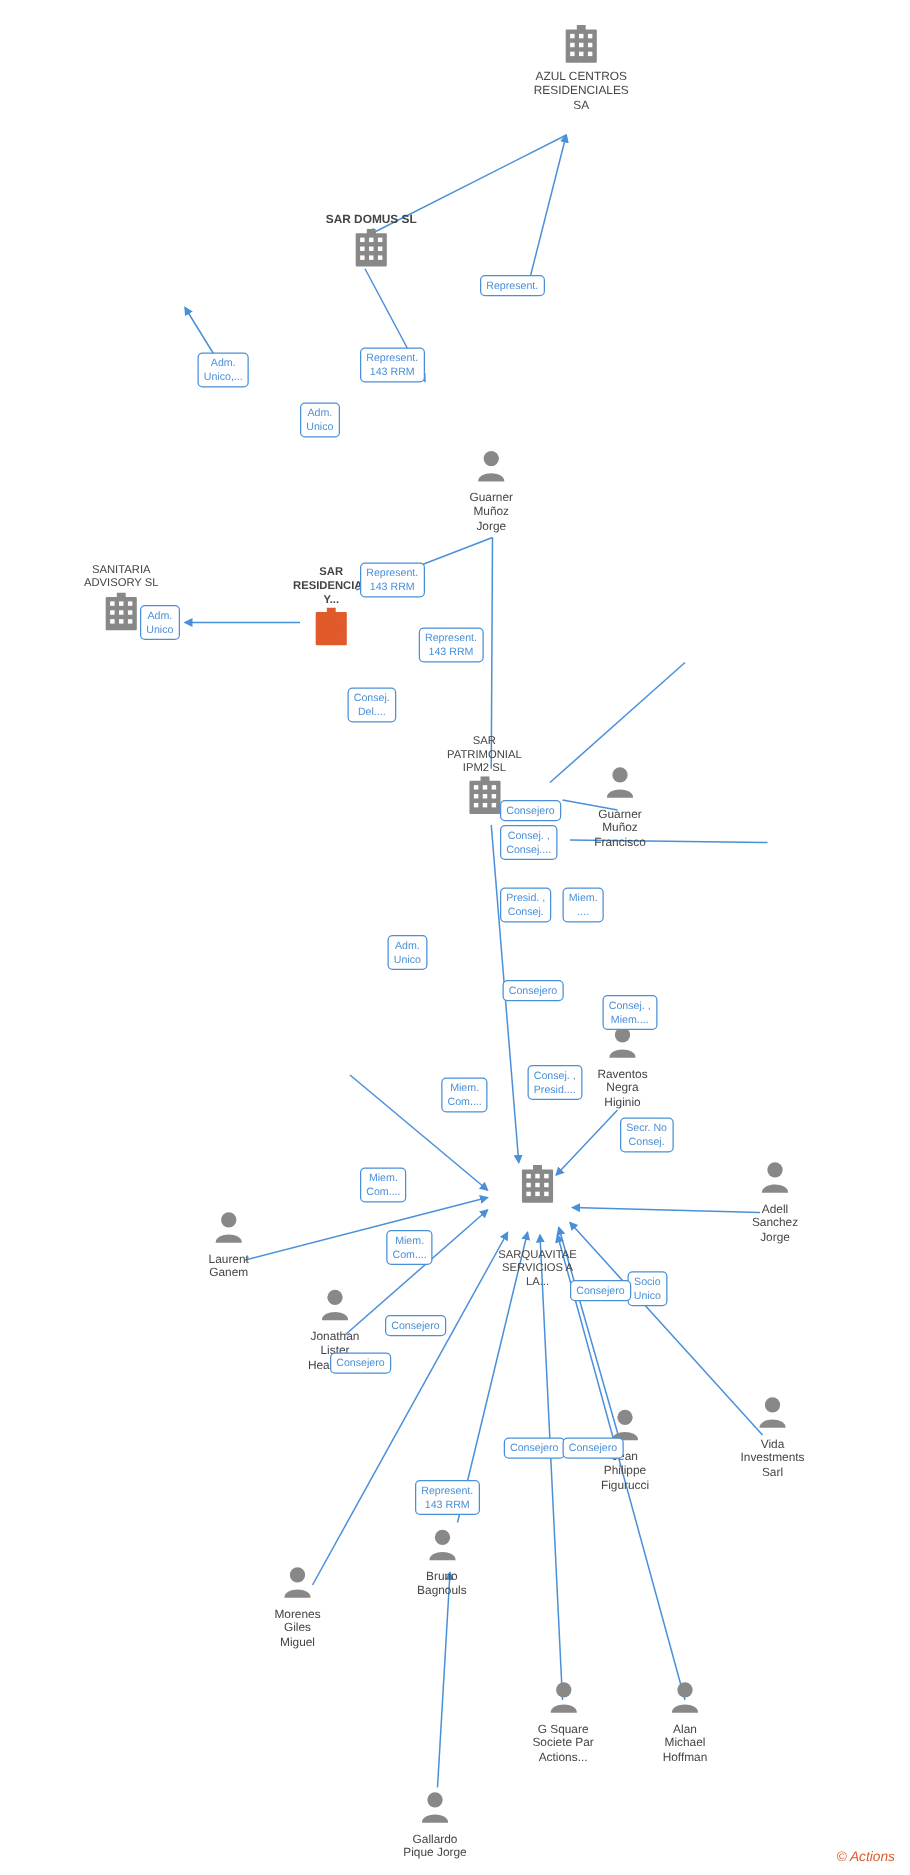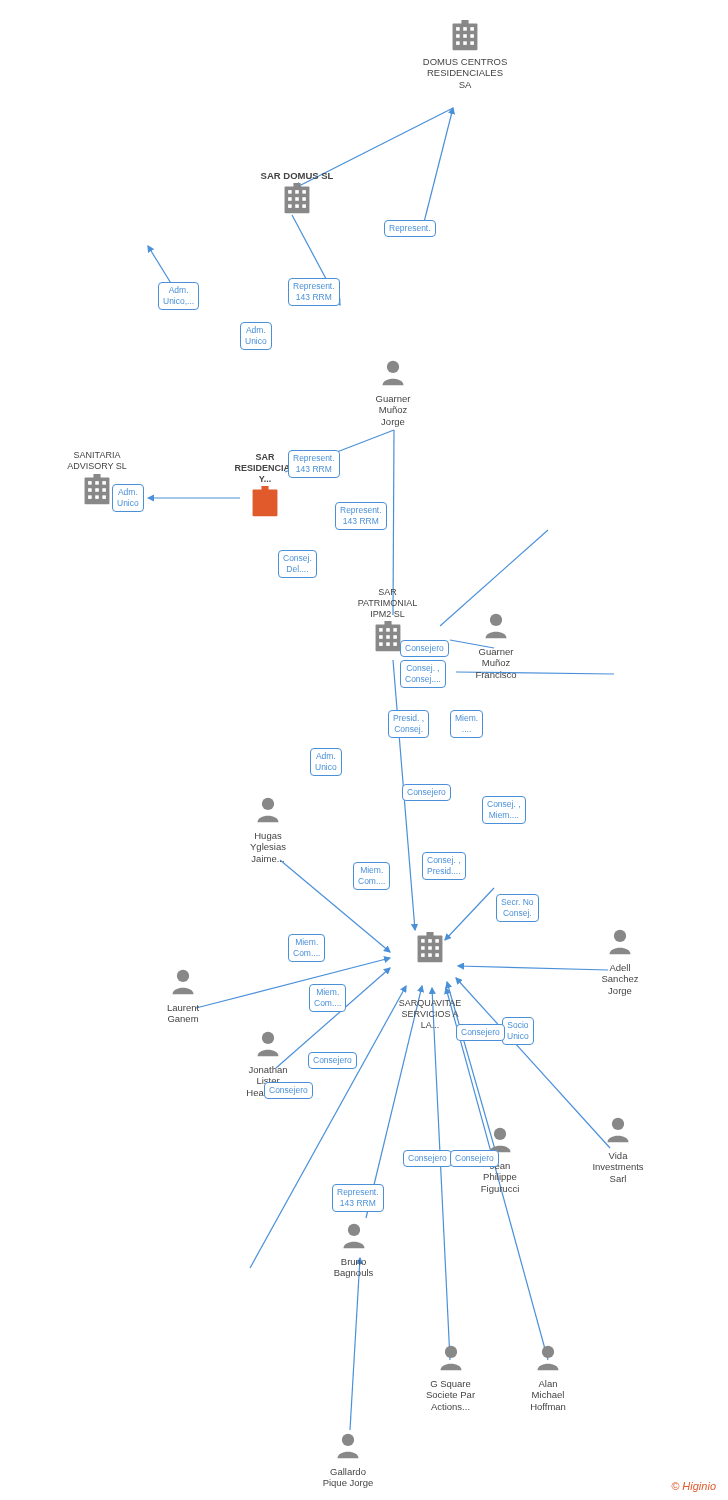--- a/index.html
+++ b/index.html
@@ -147,21 +147,21 @@
         <rect x="22" y="8" width="4" height="4" fill="#fff"></rect>
         <rect x="6" y="16" width="4" height="4" fill="#fff"></rect>
         <rect x="14" y="16" width="4" height="4" fill="#fff"></rect>
         <rect x="22" y="16" width="4" height="4" fill="#fff"></rect>
         <rect x="6" y="24" width="4" height="4" fill="#fff"></rect>
         <rect x="14" y="24" width="4" height="4" fill="#fff"></rect>
         <rect x="22" y="24" width="4" height="4" fill="#fff"></rect>
         <rect x="12" y="0" width="8" height="6" fill="#888"></rect>
       </svg>
     </div>
-    <div class="node-label">DOMUS
+    <div class="node-label">AZUL
 CENTROS
 RESIDENCIALES SA</div>
   </div>
 
   <div class="node" style="left:257px;top:168px;width:80px;">
     <div class="node-label" style="font-size:9.5px;font-weight:bold;">SAR DOMUS SL</div>
     <div class="node-icon building-icon">
       <svg viewBox="0 0 32 36" fill="none" xmlns="http://www.w3.org/2000/svg">
         <rect x="2" y="4" width="28" height="30" fill="#888" rx="1"></rect>
         <rect x="6" y="8" width="4" height="4" fill="#fff"></rect>
@@ -270,30 +270,30 @@
     <div class="node-icon person-icon">
       <svg viewBox="0 0 28 32" fill="none">
           <circle cx="14" cy="9" r="7" fill="#888"></circle>
           <path d="M2 30 C2 20 26 20 26 30" fill="#888"></path>
         </svg>
     </div>
     <div class="node-label">Guarner<br>Muñoz<br>Francisco</div>
   </div>
 
 
-  <div class="node" style="left:228px;top:792px;width:80px;">
-    <div class="node-icon person-icon">
-      <svg viewBox="0 0 28 32" fill="none">
-          <circle cx="14" cy="9" r="7" fill="#888"></circle>
-          <path d="M2 30 C2 20 26 20 26 30" fill="#888"></path>
-        </svg>
-    </div>
-    <div class="node-label">Hugas<br>Yglesias<br>Jaime...</div>
-  </div>
-
+
+  <div class="node" style="left:458px;top:816px;width:80px;">
+    <div class="node-icon person-icon">
+      <svg viewBox="0 0 28 32" fill="none">
+          <circle cx="14" cy="9" r="7" fill="#888"></circle>
+          <path d="M2 30 C2 20 26 20 26 30" fill="#888"></path>
+        </svg>
+    </div>
+    <div class="node-label">Raventos<br>Negra<br>Higinio</div>
+  </div>
 
   <div class="node" style="left:580px;top:924px;width:80px;">
     <div class="node-icon person-icon">
       <svg viewBox="0 0 28 32" fill="none">
           <circle cx="14" cy="9" r="7" fill="#888"></circle>
           <path d="M2 30 C2 20 26 20 26 30" fill="#888"></path>
         </svg>
     </div>
     <div class="node-label">Adell<br>Sanchez<br>Jorge</div>
   </div>
@@ -341,20 +341,29 @@
   <div class="node" style="left:316px;top:1218px;width:75px;">
     <div class="node-icon person-icon">
       <svg viewBox="0 0 28 32" fill="none">
           <circle cx="14" cy="9" r="7" fill="#888"></circle>
           <path d="M2 30 C2 20 26 20 26 30" fill="#888"></path>
         </svg>
     </div>
     <div class="node-label">Bruno<br>Bagnouls</div>
   </div>
 
+  <div class="node" style="left:198px;top:1248px;width:80px;">
+    <div class="node-icon person-icon">
+      <svg viewBox="0 0 28 32" fill="none">
+          <circle cx="14" cy="9" r="7" fill="#888"></circle>
+          <path d="M2 30 C2 20 26 20 26 30" fill="#888"></path>
+        </svg>
+    </div>
+    <div class="node-label">Morenes<br>Giles<br>Miguel</div>
+  </div>
 
   <div class="node" style="left:408px;top:1340px;width:85px;">
     <div class="node-icon person-icon">
       <svg viewBox="0 0 28 32" fill="none">
           <circle cx="14" cy="9" r="7" fill="#888"></circle>
           <path d="M2 30 C2 20 26 20 26 30" fill="#888"></path>
         </svg>
     </div>
     <div class="node-label">G Square<br>Societe Par<br>Actions...</div>
   </div>
@@ -382,32 +391,32 @@
   <div class="badge" style="left:288px;top:278px;">Represent.<br>143 RRM</div>
   <div class="badge" style="left:240px;top:322px;">Adm.<br>Unico</div>
   <div class="badge" style="left:384px;top:220px;">Represent.</div>
   <div class="badge" style="left:158px;top:282px;">Adm.<br>Unico,...</div>
   <div class="badge" style="left:288px;top:450px;">Represent.<br>143 RRM</div>
   <div class="badge" style="left:112px;top:484px;">Adm.<br>Unico</div>
   <div class="badge" style="left:335px;top:502px;">Represent.<br>143 RRM</div>
   <div class="badge" style="left:278px;top:550px;">Consej.<br>Del....</div>
   <div class="badge" style="left:400px;top:640px;">Consejero</div>
   <div class="badge" style="left:400px;top:660px;">Consej. ,<br>Consej....</div>
-  <div class="badge" style="left:388px;top:710px;">Presid. ,<br>Consej.</div>
+  <div class="badge" style="left:400px;top:710px;">Presid. ,<br>Consej.</div>
   <div class="badge" style="left:450px;top:710px;">Miem.<br>....</div>
   <div class="badge" style="left:310px;top:748px;">Adm.<br>Unico</div>
   <div class="badge" style="left:402px;top:784px;">Consejero</div>
   <div class="badge" style="left:482px;top:796px;">Consej. ,<br>Miem....</div>
   <div class="badge" style="left:353px;top:862px;">Miem.<br>Com....</div>
   <div class="badge" style="left:422px;top:852px;">Consej. ,<br>Presid....</div>
   <div class="badge" style="left:496px;top:894px;">Secr. No<br>Consej.</div>
   <div class="badge" style="left:288px;top:934px;">Miem.<br>Com....</div>
   <div class="badge" style="left:309px;top:984px;">Miem.<br>Com....</div>
   <div class="badge" style="left:308px;top:1052px;">Consejero</div>
   <div class="badge" style="left:264px;top:1082px;">Consejero</div>
   <div class="badge" style="left:403px;top:1150px;">Consejero</div>
   <div class="badge" style="left:450px;top:1150px;">Consejero</div>
   <div class="badge" style="left:502px;top:1004px;margin-top:13px;">Socio<br>Unico</div>
   <div class="badge" style="left:456px;top:1024px;">Consejero</div>
   <div class="badge" style="left:332px;top:1184px;">Represent.<br>143 RRM</div>
 
-  <div class="copyright">© Higinio</div>
+  <div class="copyright">© Actions</div>
 </div>
 
 </body></html>

